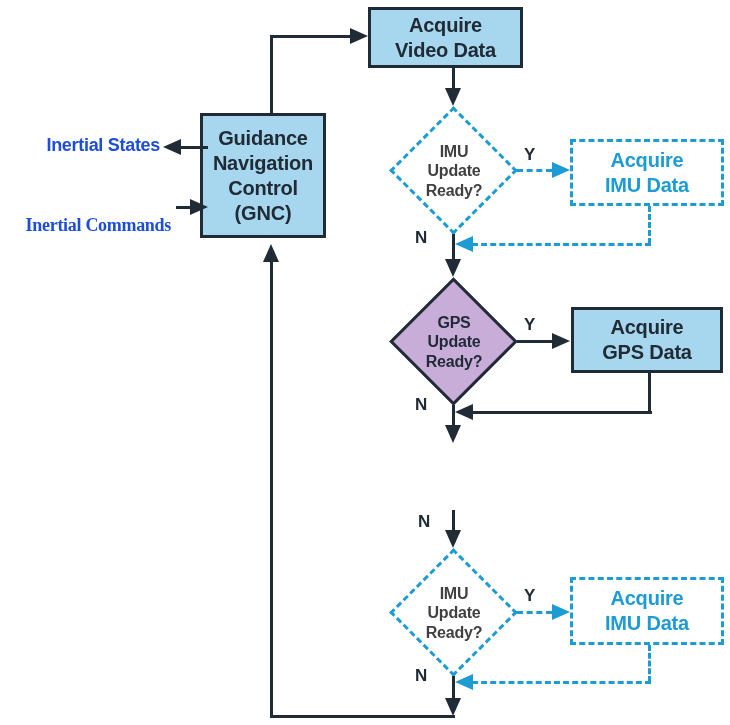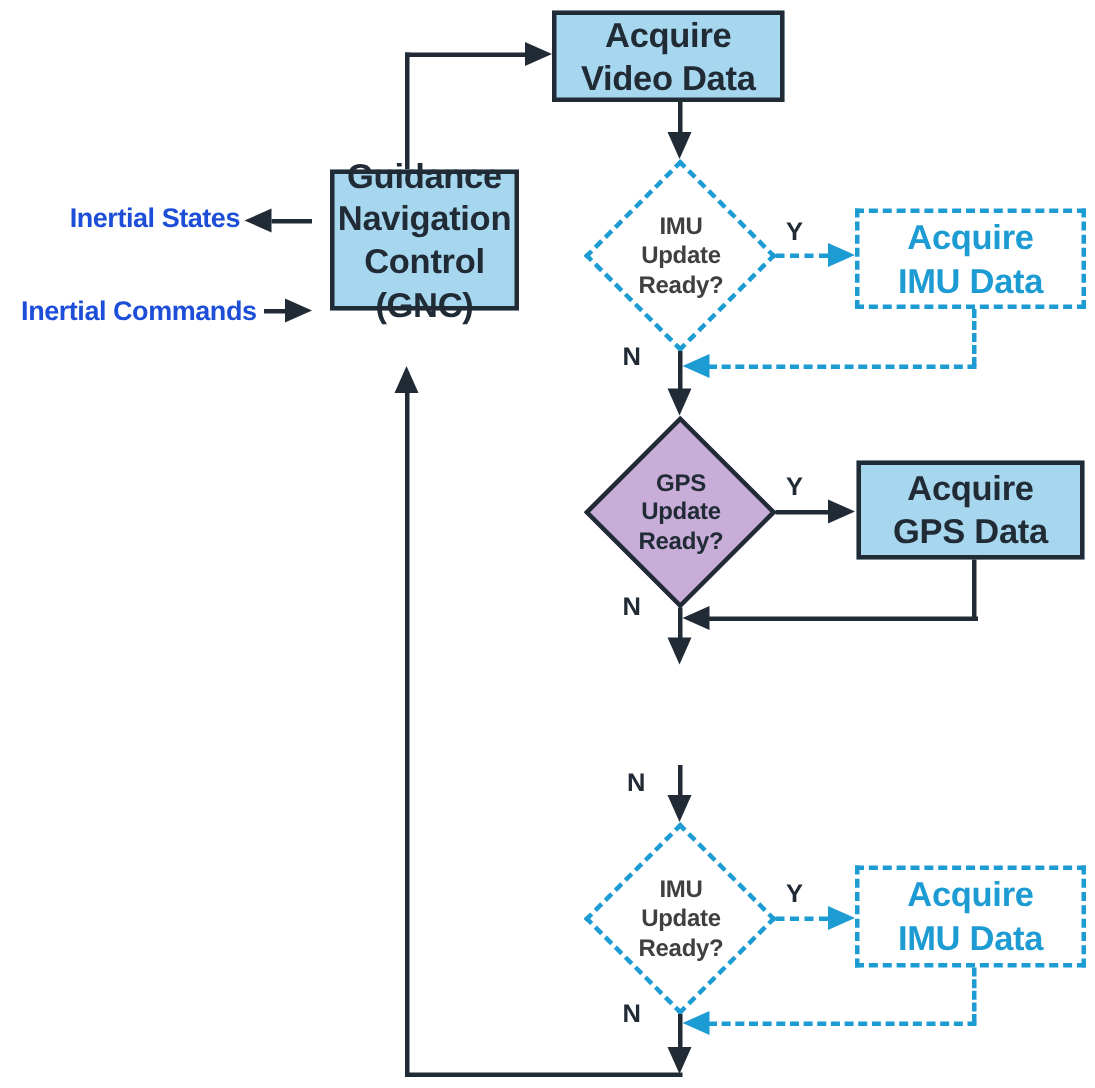--- a/index.html
+++ b/index.html
@@ -13,21 +13,21 @@
   .dash-v{position:absolute;width:0;border-left:3px dashed #1d9bd3;}
   .ah{position:absolute;width:0;height:0;}
   .ah.right{border-top:8px solid transparent;border-bottom:8px solid transparent;border-left:18px solid #212b36;}
   .ah.left{border-top:8px solid transparent;border-bottom:8px solid transparent;border-right:18px solid #212b36;}
   .ah.down{border-left:8px solid transparent;border-right:8px solid transparent;border-top:18px solid #212b36;}
   .ah.up{border-left:8px solid transparent;border-right:8px solid transparent;border-bottom:18px solid #212b36;}
   .ah.cyan.right{border-left-color:#1d9bd3;}
   .ah.cyan.left{border-right-color:#1d9bd3;}
   .box{
     position:absolute;display:flex;align-items:center;justify-content:center;
-    text-align:center;font-weight:bold;font-size:23px;line-height:1.25;
+    text-align:center;font-weight:bold;font-size:20px;line-height:1.25;
     white-space:pre-line;color:#212b36;letter-spacing:-0.2px;
   }
   .box.solid{background:#a6d7ee;border:3px solid #212b36;}
   .box.dashedc{background:#ffffff;border:3px dashed #1d9bd3;color:#1d9bd3;}
   .diamond{position:absolute;width:91px;height:91px;transform:rotate(45deg);}
   .diamond.dashedc{background:#ffffff;border:3px dashed #1d9bd3;}
   .diamond.solid{background:#c8add9;border:3px solid #212b36;}
   .dtext{
     position:absolute;width:128px;height:128px;display:flex;align-items:center;justify-content:center;
     text-align:center;font-weight:bold;font-size:16px;line-height:1.2;white-space:pre-line;letter-spacing:-0.2px;
@@ -47,32 +47,32 @@
   <div class="ah right" style="left:350px;top:28px;"></div>
 
   <div class="box solid" style="left:368px;top:7px;width:155px;height:61px;">
     <span>Acquire
 Video Data</span>
   </div>
 
   <div class="line" style="left:452px;top:68px;width:3px;height:21px;"></div>
   <div class="ah down" style="left:445px;top:88px;"></div>
 
-  <div class="box solid" style="left:220px;top:113px;width:126px;height:94px;">
+  <div class="box solid" style="left:200px;top:113px;width:126px;height:125px;">
     <span>Guidance
 Navigation
 Control
 (GNC)</span>
   </div>
 
   <div class="io" style="left:30px;top:135px;width:130px;">Inertial States</div>
   <div class="line" style="left:181px;top:146px;width:27px;height:3px;"></div>
   <div class="ah left" style="left:163px;top:139px;"></div>
 
-  <div class="io" style="left:3px;top:197px;width:168px;">Inertial Commands</div>
+  <div class="io" style="left:3px;top:215px;width:168px;font-family:Liberation Serif, serif;">Inertial Commands</div>
   <div class="line" style="left:176px;top:206px;width:15px;height:3px;"></div>
   <div class="ah right" style="left:190px;top:199px;"></div>
 
   <div class="diamond dashedc" style="left:408px;top:125px;"></div>
   <div class="dtext cyan" style="left:390px;top:107px;">IMU
 Update
 Ready?</div>
 
   <div class="lbl" style="left:524px;top:145px;">Y</div>
   <div class="dash-h" style="left:517px;top:169px;width:35px;"></div>

